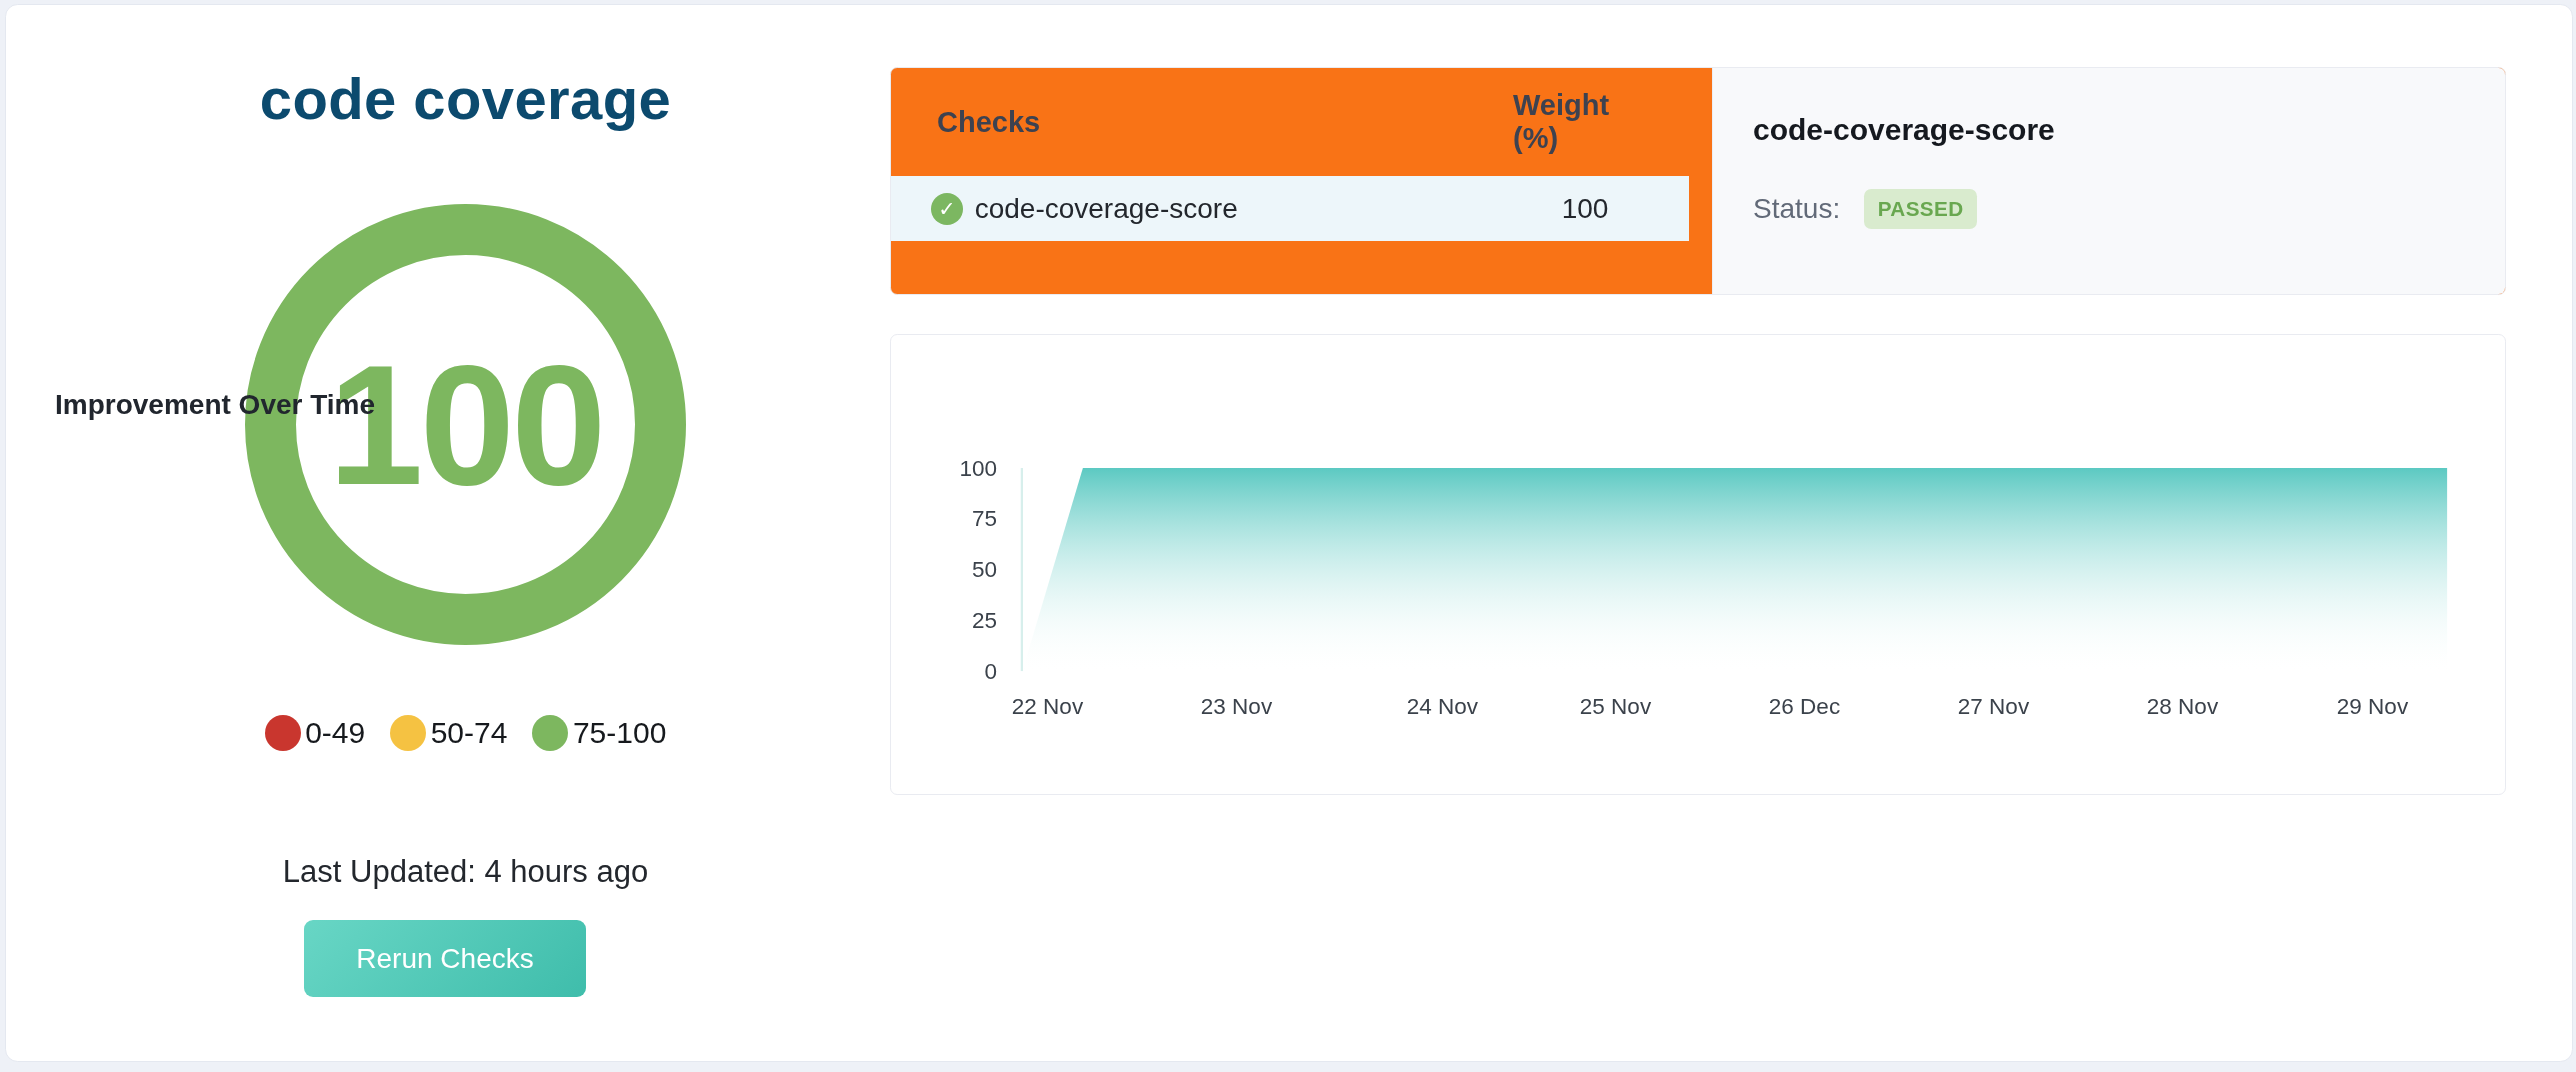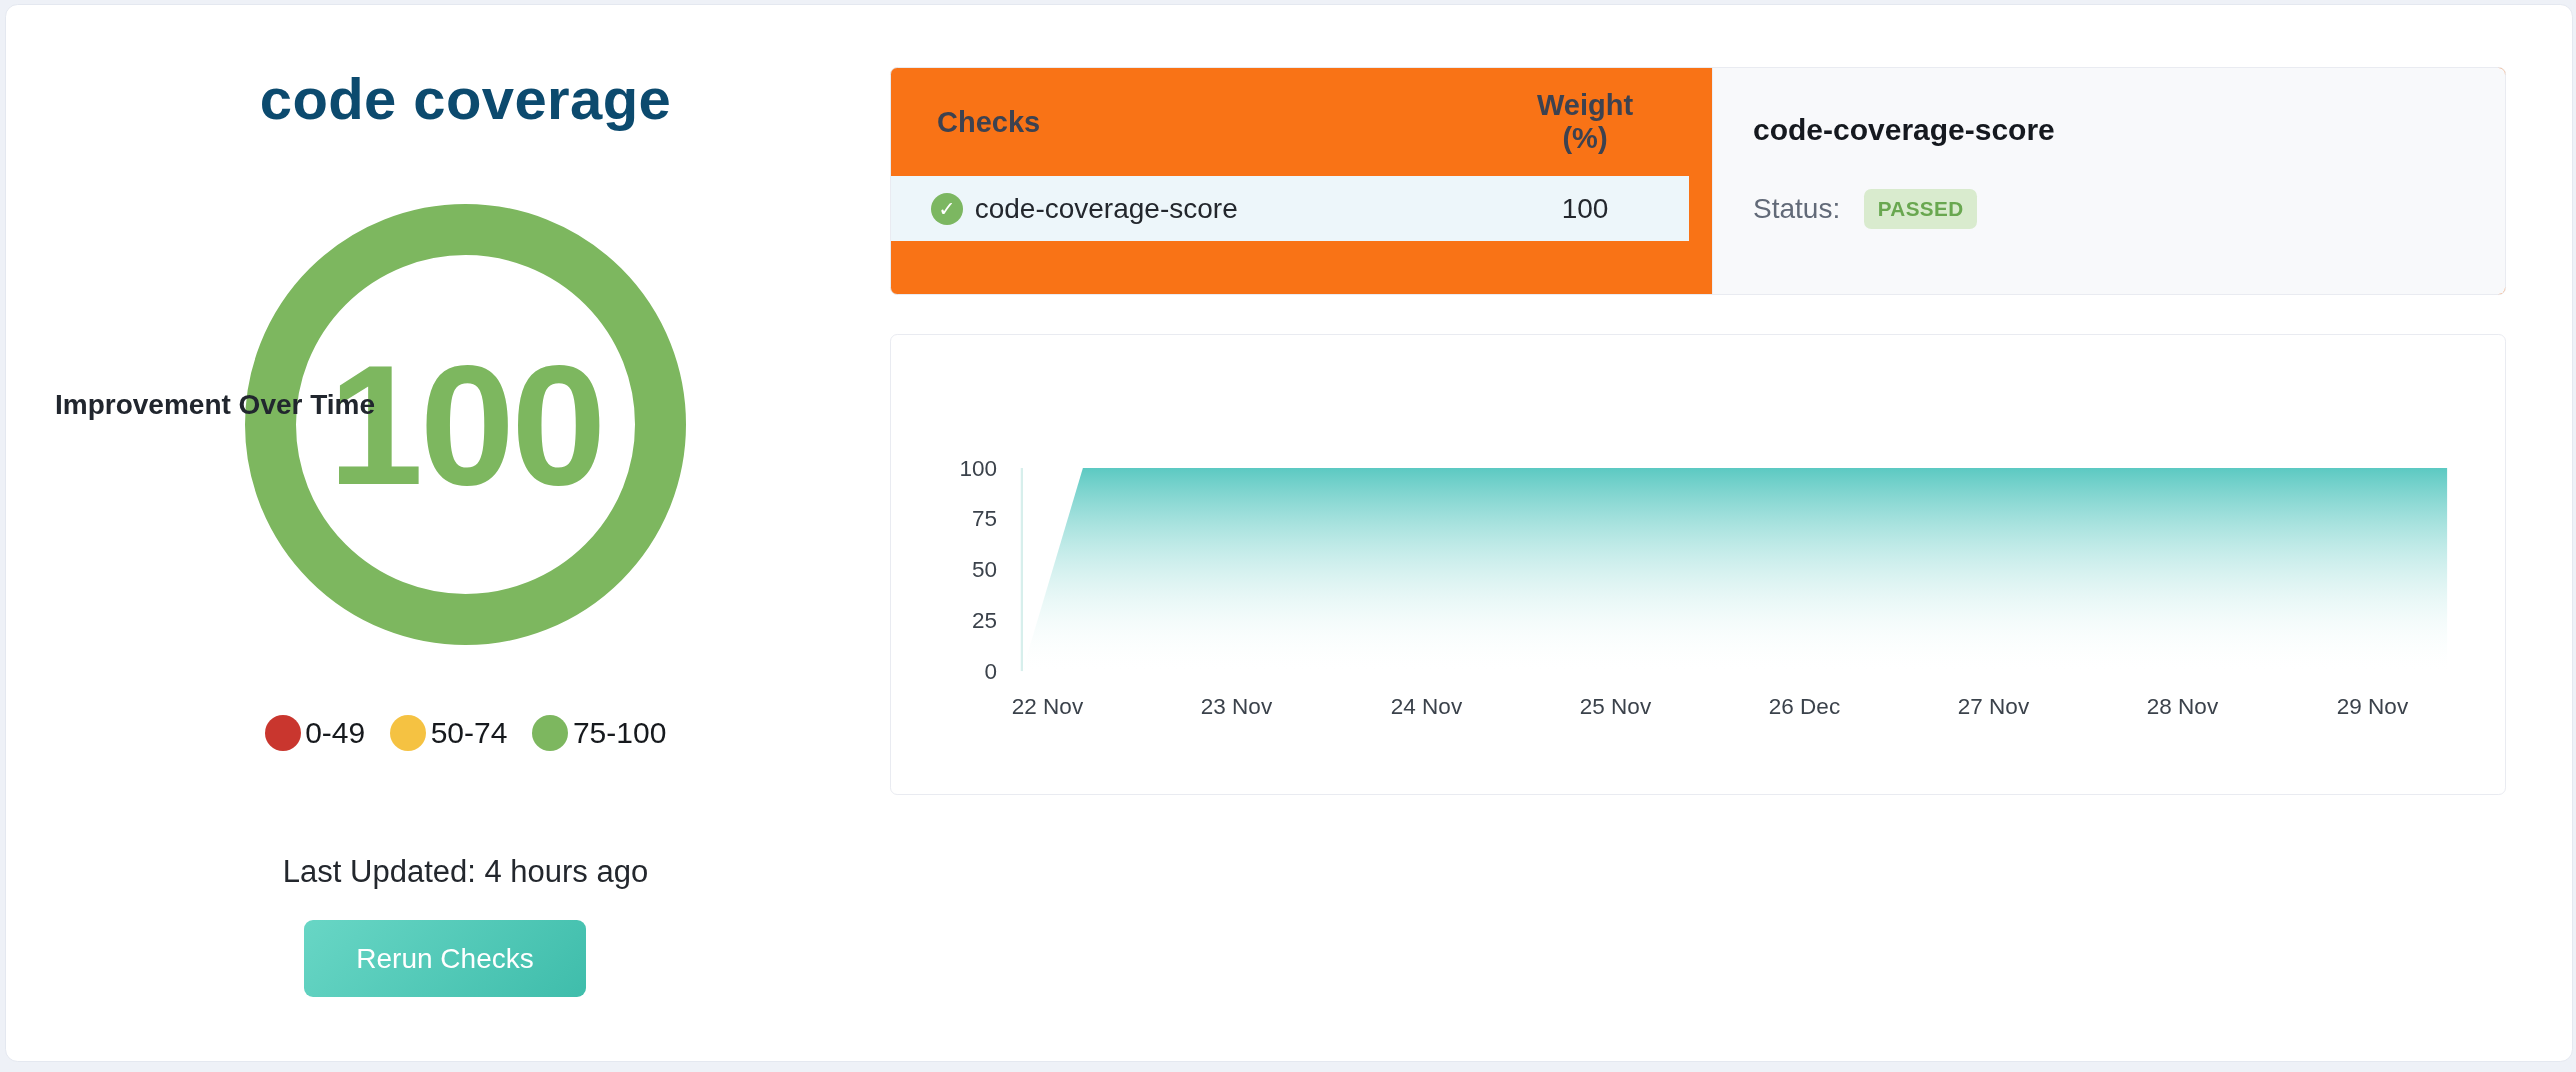--- a/index.html
+++ b/index.html
@@ -32,21 +32,21 @@
     background:linear-gradient(135deg,#68d6c5 0%,#3fbdab 100%);
     color:#ffffff; font-size:28px; font-family:inherit;
     display:flex; align-items:center; justify-content:center; }
 
   
   .checks-card { position:absolute; left:890px; top:67px; width:1616px; height:228px;
     background:#f97316; border:0.9px solid #e9ebf1; border-radius:7.2px; overflow:hidden; }
   .table-header { position:absolute; left:0; top:0; width:798px; height:108px;
     display:flex; align-items:center; justify-content:space-between;
     padding:0 32px 0 46px; font-size:29px; font-weight:bold; color:#3d4250; }
-  .col-weight { width:144px; text-align:center; }
+  .col-weight { width:144px; }
   .table-row { position:absolute; left:0; top:108px; width:798px; height:65px;
     background:#edf6fa; display:flex; align-items:center; padding:0 32px 0 40px; cursor:pointer; }
   .check-circle { width:32px; height:32px; border-radius:50%; background:#7cb761; flex:none;
     display:flex; align-items:center; justify-content:center;
     color:#fff; font-size:20.7px; font-weight:bold; margin-right:11.7px; }
   .row-name { font-size:28px; color:#23272d; }
   .row-weight { margin-left:auto; width:144px; text-align:center; font-size:28px; color:#23272d; }
 
   .detail-panel { position:absolute; left:821px; top:0; width:795px; height:100%;
     background:#f8f9fb; border-left:0.9px solid #eceef3; }
@@ -130,21 +130,21 @@
   <div>
       <div class="ytick" style="top: 120px;">100</div>
       <div class="ytick" style="top: 170px;">75</div>
       <div class="ytick" style="top: 221px;">50</div>
       <div class="ytick" style="top: 272px;">25</div>
       <div class="ytick" style="top: 323px;">0</div>
     </div>
   <div>
       <div class="xtick" style="left: 89px;">22 Nov</div>
       <div class="xtick" style="left: 278px;">23 Nov</div>
-      <div class="xtick" style="left: 468px;">24 Nov</div>
+      <div class="xtick" style="left: 452px; text-align: right;">24 Nov</div>
       <div class="xtick" style="left: 657px;">25 Nov</div>
       <div class="xtick" style="left: 846px;">26 Dec</div>
       <div class="xtick" style="left: 1035px;">27 Nov</div>
       <div class="xtick" style="left: 1224px;">28 Nov</div>
       <div class="xtick" style="left: 1414px;">29 Nov</div>
     </div>
 </div>
 <div class="chart-title">Improvement Over Time</div>
 
 

